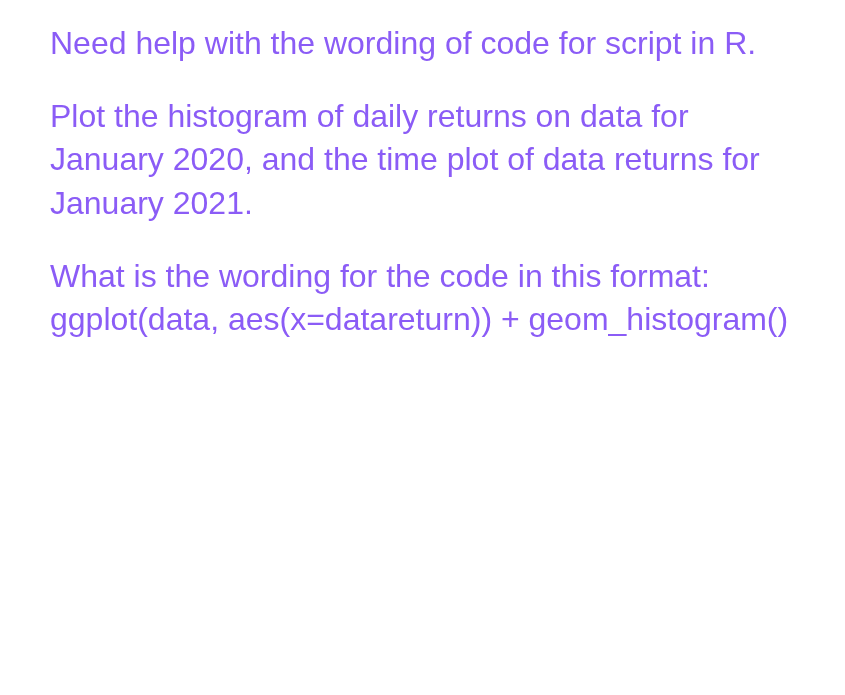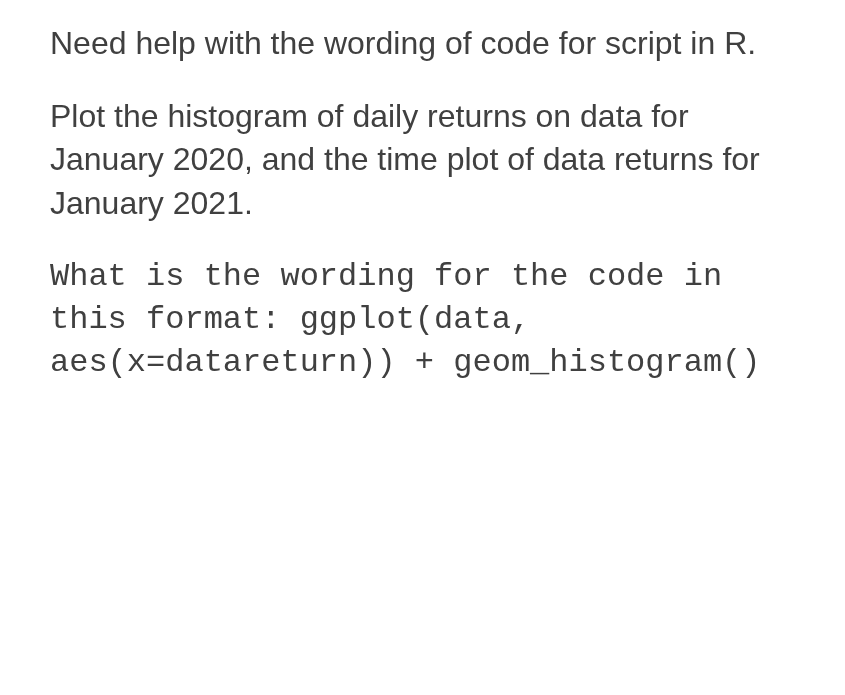--- a/index.html
+++ b/index.html
@@ -10,27 +10,26 @@
     body {
       width: 845px;
       height: 695px;
       background: #ffffff;
       font-family: -apple-system, BlinkMacSystemFont, "Segoe UI", Helvetica, Arial, sans-serif;
       padding: 22px 50px 40px 50px;
     }
     .paragraph {
       font-size: 32px;
       line-height: 1.35;
-      color: #404040;
+      color: #8b5cf6;
       margin-bottom: 30px;
       font-weight: 400;
     }
     .paragraph:last-child {
       margin-bottom: 2px;
-      font-family: Liberation Mono, monospace;
     }
   </style>
 </head>
 <body>
 
 <p class="paragraph">Need help with the wording of code for script in R.</p>
 <p class="paragraph">Plot the histogram of daily returns on data for January 2020, and the time plot of data returns for January 2021.</p>
 <p class="paragraph">What is the wording for the code in this format: ggplot(data, aes(x=datareturn)) + geom_histogram()</p>
 
 </body></html>

